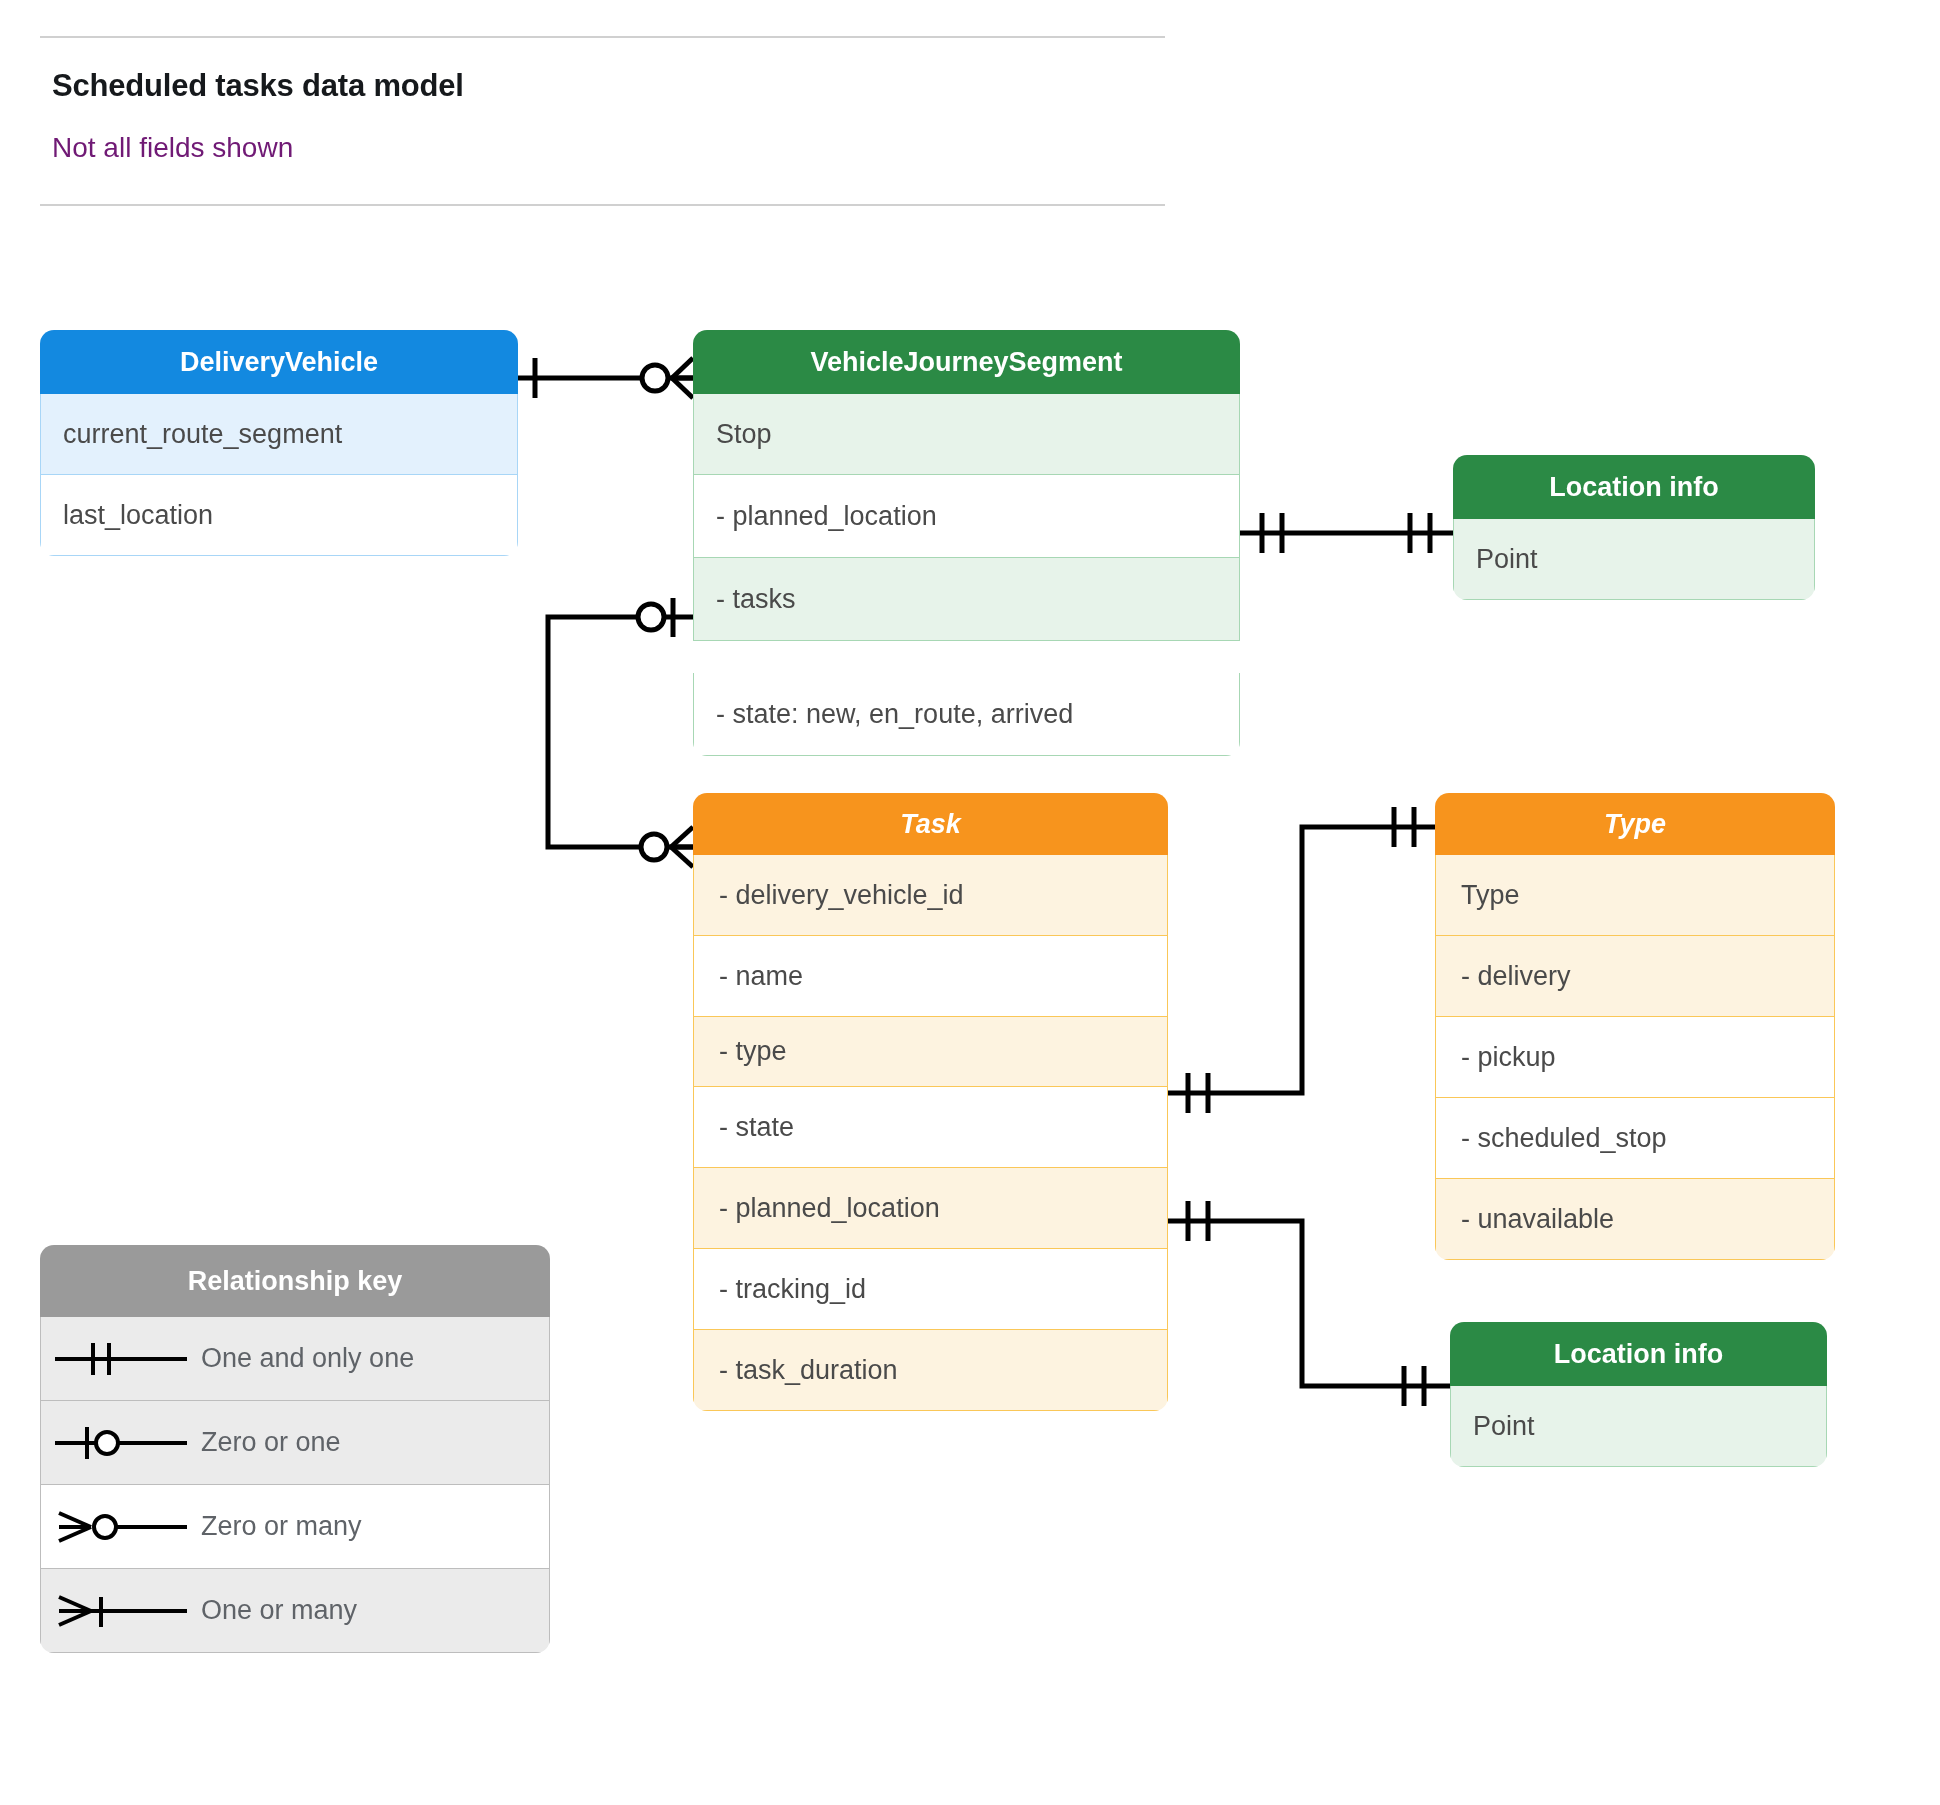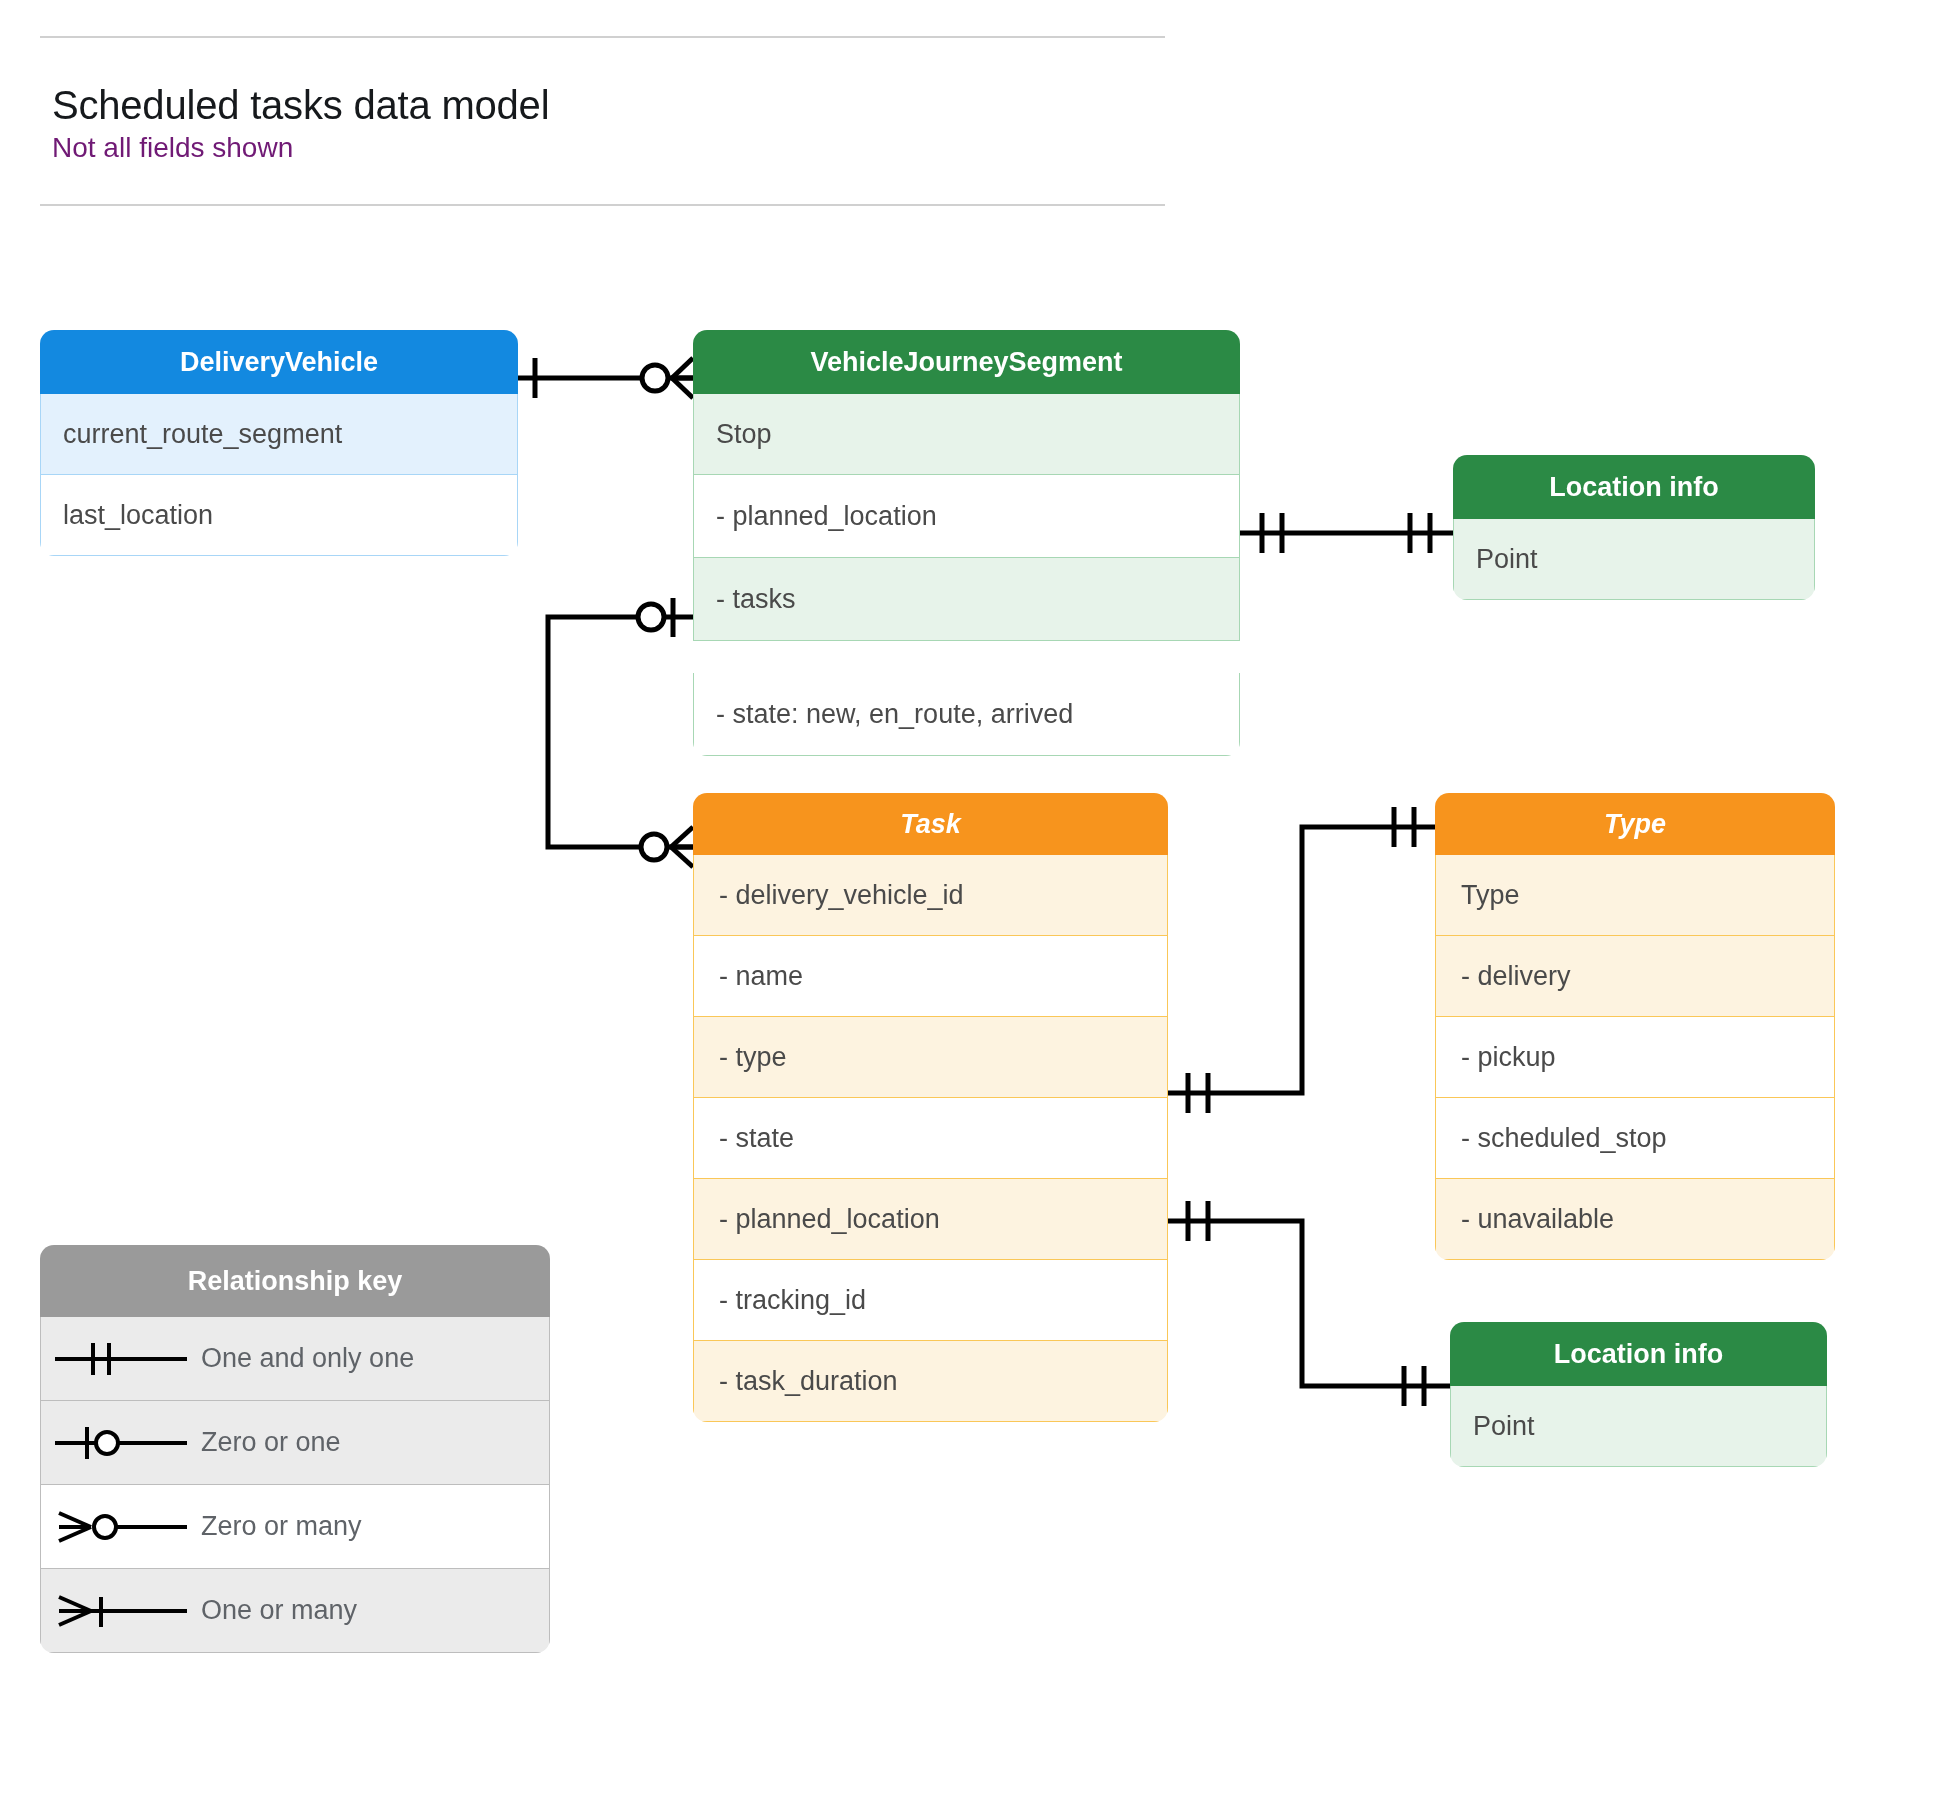--- a/index.html
+++ b/index.html
@@ -26,23 +26,23 @@
     width: 1125px;
     height: 2px;
     background: #d0d0d0;
   }
   #hdr-rule-top  { top: 36px; }
   #hdr-rule-bot  { top: 204px; }
 
   #page-title {
     position: absolute;
     left: 52px;
-    top: 83px;
-    font-size: 40px;
-    font-weight: 400;
+    top: 68px;
+    font-size: 31px;
+    font-weight: 700;
     color: #16191c;
     letter-spacing: -0.2px;
     white-space: nowrap;
   }
   #page-subtitle {
     position: absolute;
     left: 52px;
     top: 132px;
     font-size: 28px;
     font-weight: 400;
@@ -198,21 +198,21 @@
 
   <div class="entity theme-green" id="ent-location-info-top" style="left:1453px; top:455px; width:362px;">
     <div class="ent-head" style="height:64px;">Location info</div>
     <div class="ent-row alt" style="height:81px;">Point</div>
   </div>
 
   <div class="entity theme-orange" id="ent-task" style="left:693px; top:793px; width:475px;">
     <div class="ent-head" style="height:62px;">Task</div>
     <div class="ent-row alt" style="height:81px;">- delivery_vehicle_id</div>
     <div class="ent-row plain" style="height:81px;">- name</div>
-    <div class="ent-row alt" style="height:81px;">- type</div>
+    <div class="ent-row alt" style="height:70px;">- type</div>
     <div class="ent-row plain" style="height:81px;">- state</div>
     <div class="ent-row alt" style="height:81px;">- planned_location</div>
     <div class="ent-row plain" style="height:81px;">- tracking_id</div>
     <div class="ent-row alt" style="height:81px;">- task_duration</div>
   </div>
 
   <div class="entity theme-orange" id="ent-type" style="left:1435px; top:793px; width:400px;">
     <div class="ent-head" style="height:62px;">Type</div>
     <div class="ent-row alt" style="height:81px;">Type</div>
     <div class="ent-row alt" style="height:81px;">-  delivery</div>

